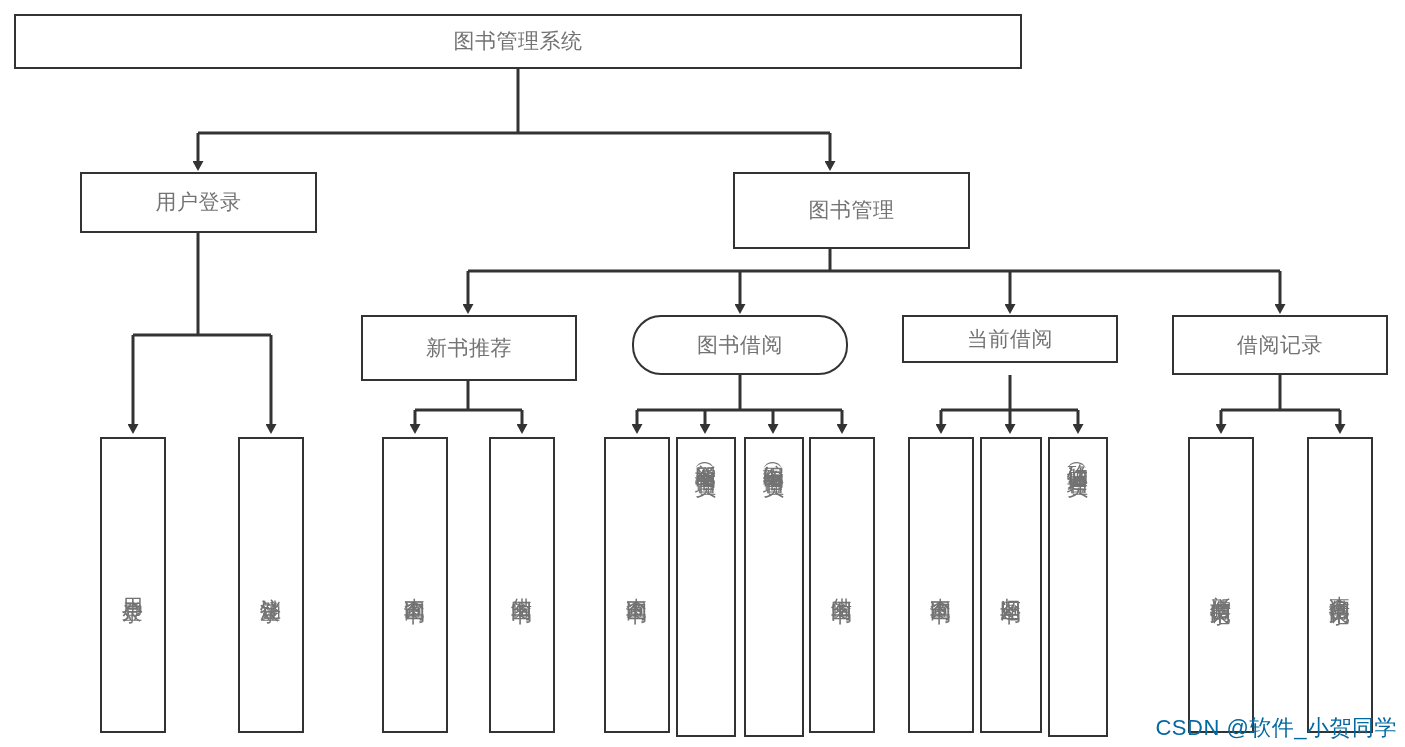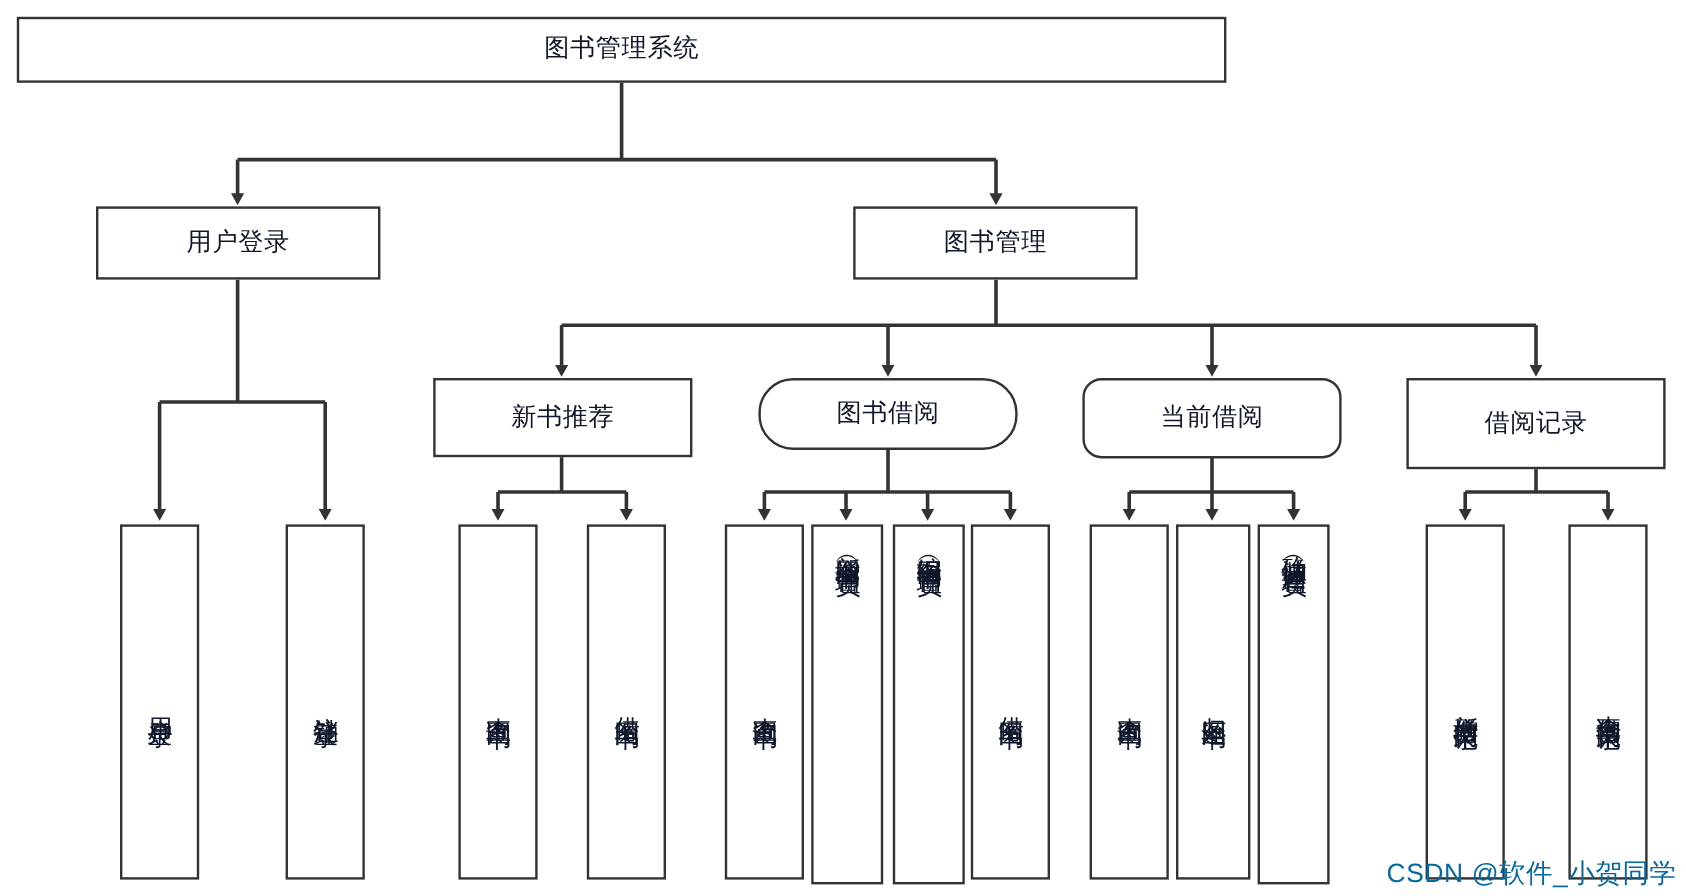--- a/index.html
+++ b/index.html
@@ -29,21 +29,21 @@
     position: absolute;
     box-sizing: border-box;
     background: #ffffff;
     border: 2px solid #333333;
     display: flex;
     align-items: center;
     justify-content: center;
     z-index: 2;
   }
   .node-label {
-    color: #0f172a;
+    color: #737373;
     font-size: 21px;
     line-height: 1.18;
     letter-spacing: 0.5px;
     white-space: nowrap;
     text-align: center;
   }
   .node-leaf {
     align-items: flex-start;
     padding-top: 8px;
   }
@@ -129,37 +129,37 @@
   </svg>
 
   <div class="node" style="left:14px; top:14px; width:1008px; height:55px;">
     <span class="node-label">图书管理系统</span>
   </div>
 
   <div class="node" style="left:80px; top:172px; width:237px; height:61px;">
     <span class="node-label">用户登录</span>
   </div>
 
-  <div class="node" style="left:711px; top:172px; width:237px; height:61px;">
+  <div class="node" style="left:733px; top:172px; width:237px; height:77px;">
     <span class="node-label">图书管理</span>
   </div>
 
   <div class="node" style="left:361px; top:315px; width:216px; height:66px;">
     <span class="node-label">新书推荐</span>
   </div>
 
   <div class="node" style="left:632px; top:315px; width:216px; height:60px;border-radius:29px;">
     <span class="node-label">图书借阅</span>
   </div>
 
-  <div class="node" style="left:902px; top:315px; width:216px; height:67px;border-radius:16px;">
+  <div class="node" style="left:902px; top:315px; width:216px; height:48px;">
     <span class="node-label">当前借阅</span>
   </div>
 
-  <div class="node" style="left:1172px; top:315px; width:216px; height:76px;">
+  <div class="node" style="left:1172px; top:315px; width:216px; height:60px;">
     <span class="node-label">借阅记录</span>
   </div>
 
   <div class="node node-leaf centered" style="left:100px; top:437px; width:66px; height:296px;">
     <span class="node-label">用户登录</span>
   </div>
 
   <div class="node node-leaf centered" style="left:238px; top:437px; width:66px; height:296px;">
     <span class="node-label">注销登录</span>
   </div>

